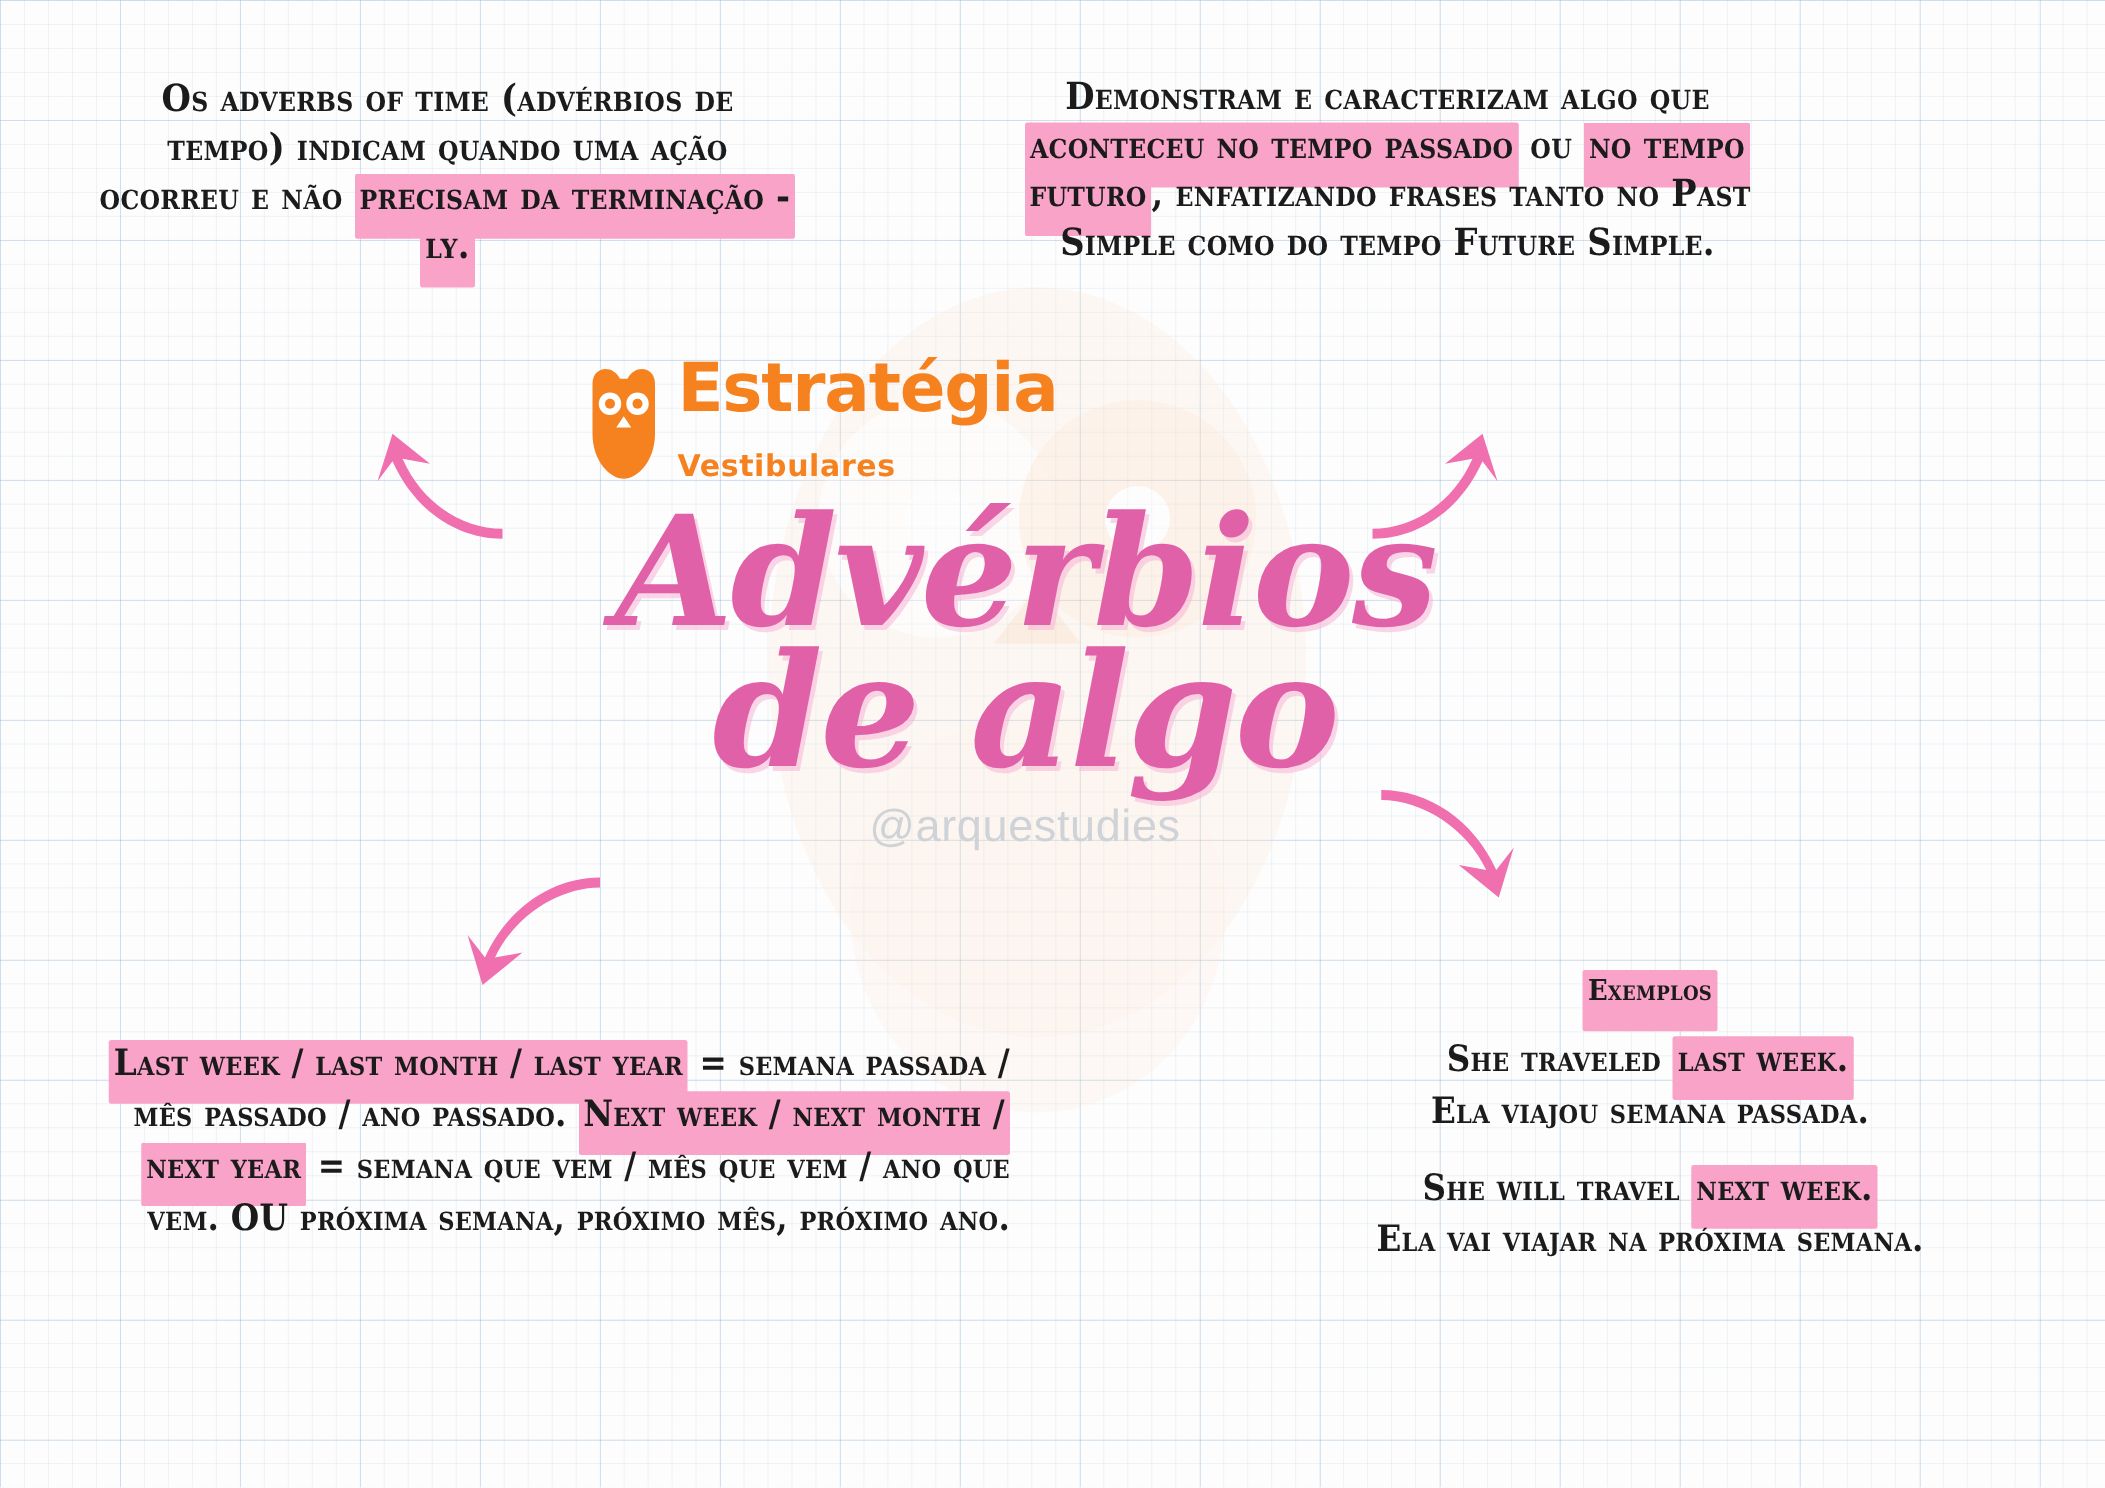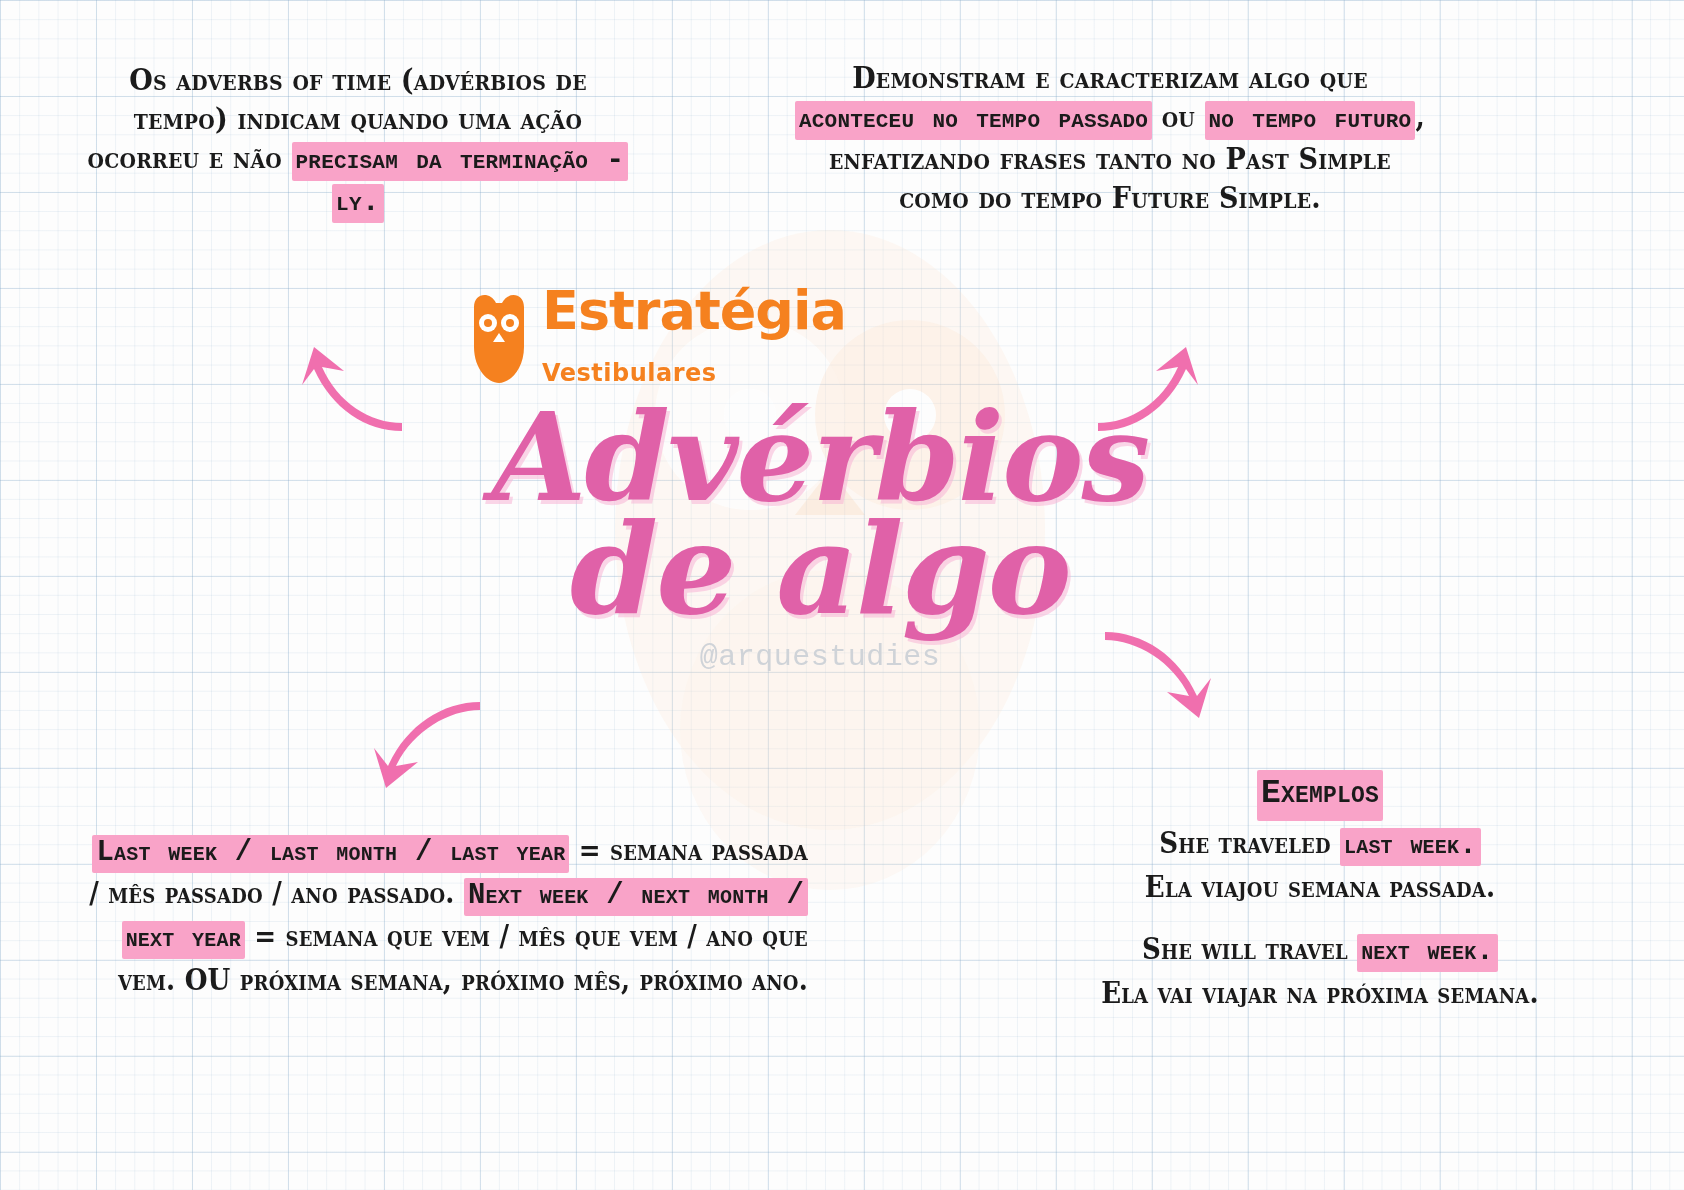--- a/index.html
+++ b/index.html
@@ -82,29 +82,28 @@
     left: 1000px;
     top: 770px;
     width: 640px;
     text-align: center;
     font-size: 29px;
     line-height: 1.40;
   }
 
   .hl {
     background-color: #f9a3c8;
-    padding: 1px 4px 4px 4px;
+    padding: 1px 4px 16px 4px;
     border-radius: 2px;
     box-decoration-break: clone;
-    font-family: Liberation Mono, monospace;
     -webkit-box-decoration-break: clone;
   }
 
   .ex-title {
-    font-size: 33px;
+    font-size: 23px;
     display: inline-block;
     margin-bottom: 2px;
   }
   .gap {
     display: block;
     height: 22px;
   }
 
   
   .logo {
@@ -165,22 +164,22 @@
   .title-line1 {
     font-size: 122px;
     letter-spacing: -2px;
   }
   .title-line2 {
     font-size: 126px;
     letter-spacing: -2px;
     margin-top: -6px;
   }
   .handle {
-    font-family: Liberation Mono, monospace;
-    font-size: 30px;
+    font-family: Liberation Sans, sans-serif;
+    font-size: 36px;
     color: #cfd3d8;
     margin-top: 10px;
     letter-spacing: 0.5px;
   }
 
   
   .arrow { position: absolute; }
   .arrow-tl { left: 300px; top: 345px; width: 110px; height: 90px; }
   .arrow-tr { left: 1090px; top: 345px; width: 110px; height: 90px; }
   .arrow-bl { left: 370px; top: 700px; width: 120px; height: 90px; }

